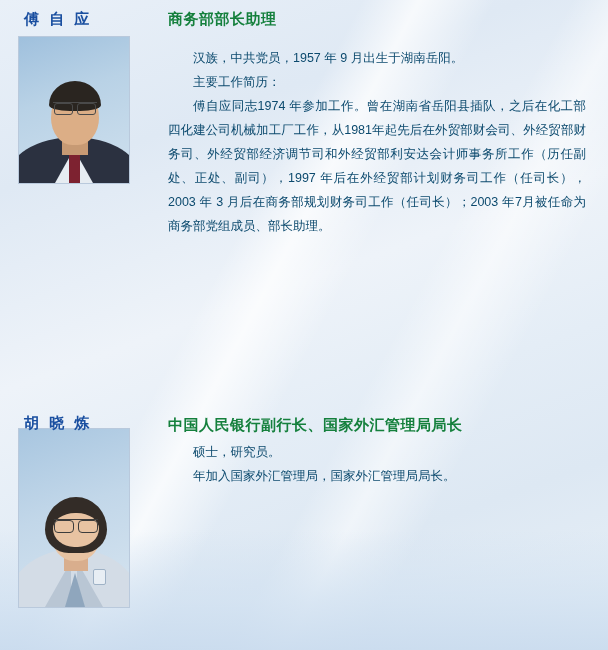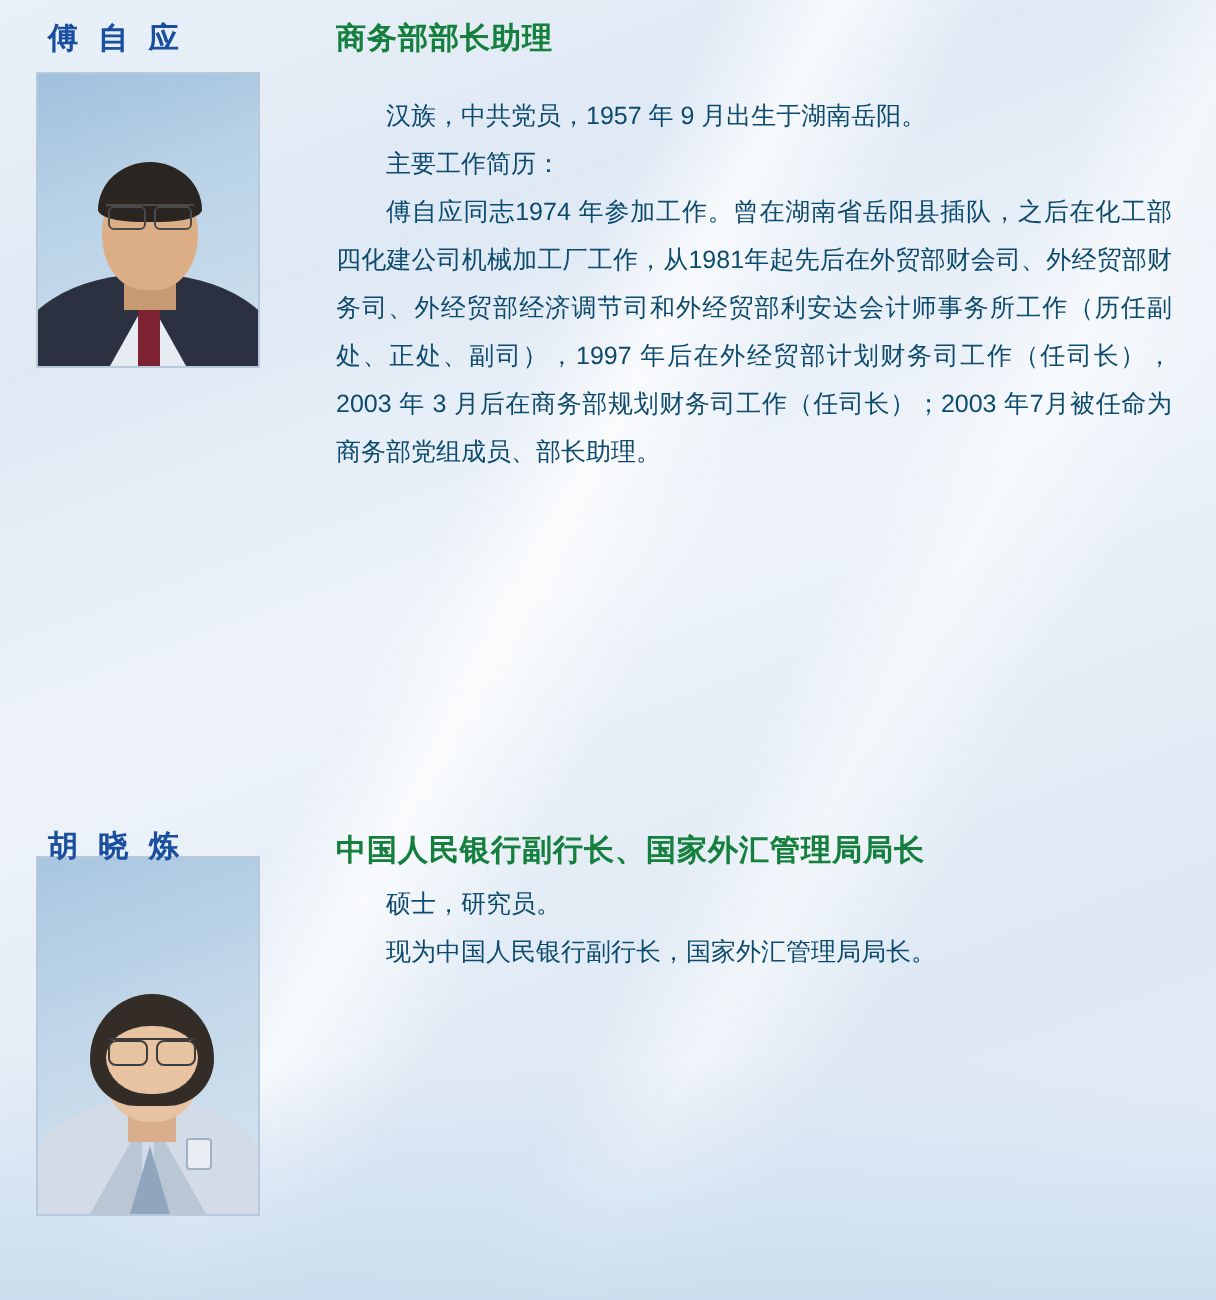--- a/index.html
+++ b/index.html
@@ -257,17 +257,17 @@
       <div class="p2-badge"></div>
       <div class="p2-neck"></div>
       <div class="p2-head"></div>
       <div class="p2-hair"></div>
       <div class="p2-glasses"></div>
     </div>
     <div class="name">胡 晓 炼</div>
     <div class="title">中国人民银行副行长、国家外汇管理局局长</div>
     <div class="body">
       <p>硕士，研究员。</p>
-      <p>现为中国人民银行副行长，国家外汇管理局局长。</p>
+      <p>年加入国家外汇管理局，国家外汇管理局局长。</p>
     </div>
   </div>
 
 </div>
 
 </body></html>

